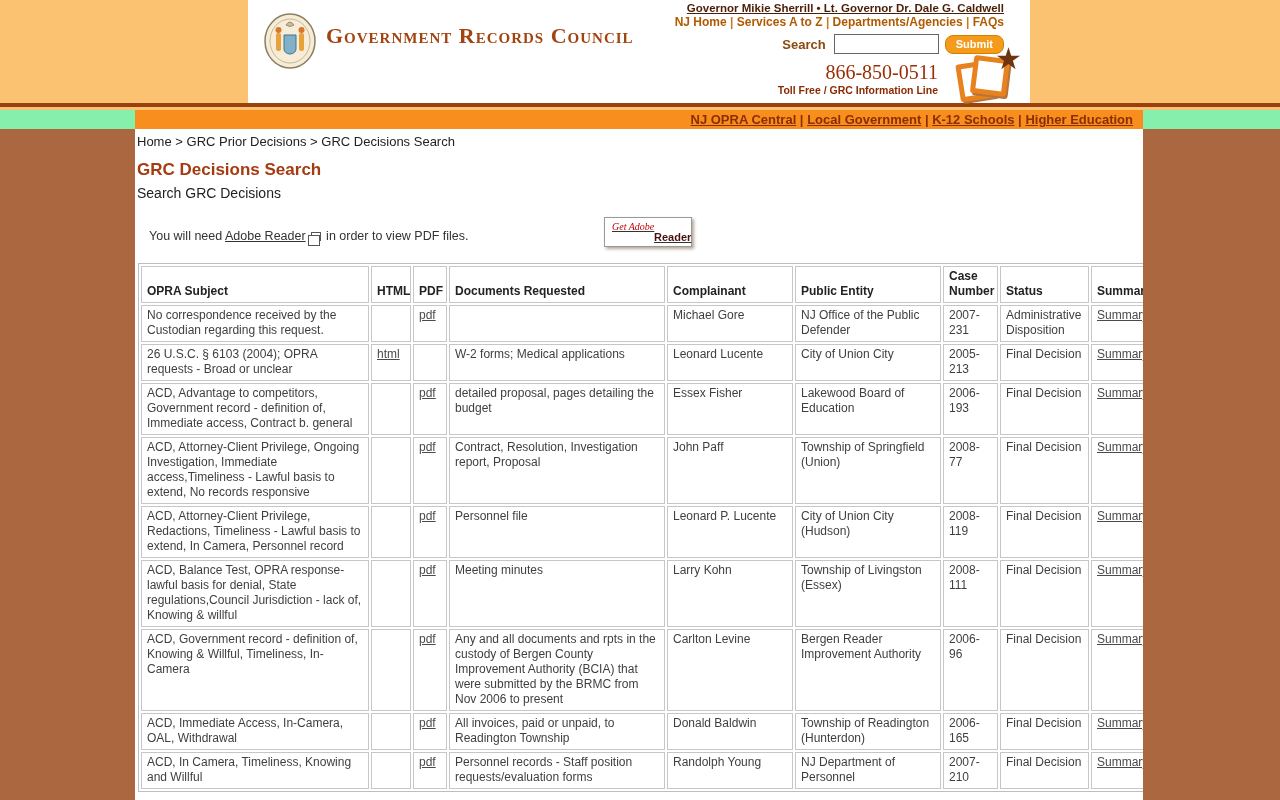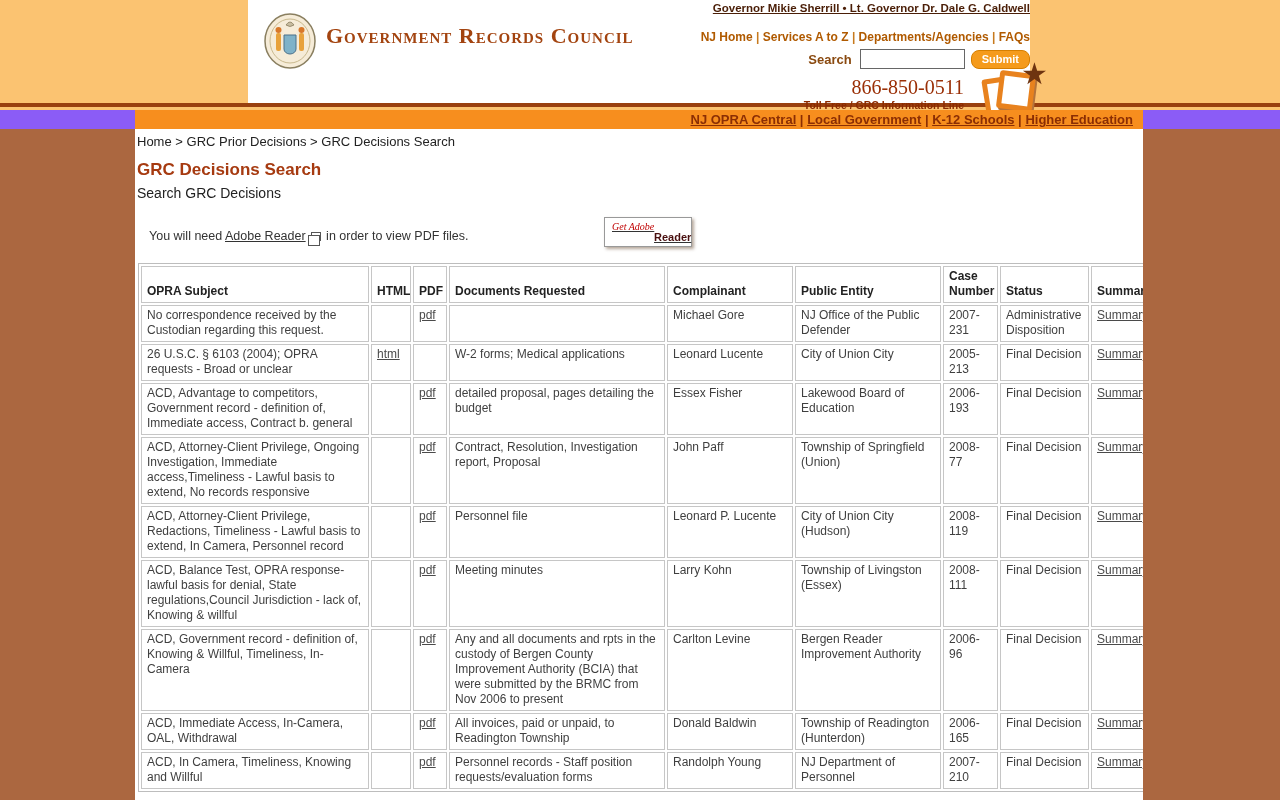--- a/index.html
+++ b/index.html
@@ -11,44 +11,44 @@
   .header-box { position:absolute; left:248px; top:0; width:782px; height:103px; background:#fff; }
 
   .brand { position:absolute; left:16px; top:13px; display:flex; align-items:flex-start; }
   .seal { width:52px; height:56px; }
   .brand-text { margin-left:10px; padding-top:9px; }
   .brand-line1 { font-family:"Liberation Serif", serif; font-variant:small-caps; font-weight:bold;
                  font-size:14px; letter-spacing:2px; color:#6E3A10; }
   .brand-line2 { font-family:"Liberation Serif", serif; font-variant:small-caps; font-weight:bold;
                  font-size:22px; letter-spacing:1px; color:#A34410; margin-top:1px; }
 
-  .header-right { position:absolute; top:2px; right:0; text-align:right; }
+  .header-right { position:absolute; top:2px; right:26px; text-align:right; }
   .gov-line { font-size:11.5px; font-weight:bold; color:#4A1E07; text-decoration:underline; cursor:pointer; }
-  .top-links { margin-top:16px; font-size:12px; font-weight:bold; color:#B05A00; }
+  .top-links { margin-top:1px; font-size:12px; font-weight:bold; color:#B05A00; }
   .top-links .sep { color:#C77A1E; }
   .top-link { color:#B05A00; cursor:pointer; }
   .search-row { margin-top:5px; display:flex; justify-content:flex-end; align-items:center; }
   .search-label { font-size:13px; font-weight:bold; color:#8A4A10; margin-right:8px; }
   .search-input { width:105px; height:20px; border:1px solid #666; font-size:12px; padding:1px 3px; }
   .submit-btn { margin-left:6px; background:#F59B1C; border:1px solid #D67F00; border-radius:8px;
                 color:#fff; font-weight:bold; font-size:11px; padding:2px 10px 3px; cursor:pointer; }
   .phone-wrap { margin-top:8px; padding-right:66px; position:relative; }
   .phone-number { font-family:"Liberation Serif", serif; font-size:20px; color:#9A2F06; line-height:20px; }
   .phone-caption { font-size:10.5px; font-weight:bold; color:#8B2A00; margin-top:2px; }
 
   .papers-icon { position:absolute; right:-16px; top:-8px; width:66px; height:52px; }
   .paper { position:absolute; width:36px; height:38px; background:#fff; border:5px solid #E8821E; border-radius:3px; }
   .paper.p1 { left:4px; top:8px; transform:rotate(-9deg); box-shadow:2px 2px 0 #B5743B; }
   .paper.p2 { left:18px; top:3px; transform:rotate(7deg); box-shadow:2px 2px 0 #B5743B; }
   .paper-star { position:absolute; right:-2px; top:-10px; font-size:30px; color:#6E3410; line-height:30px; }
 
   
   .divider { height:4px; background:#99400F; }
   .gap-strip { height:3px; background:#FBC371; }
-  .nav-band { height:19px; background:#8b5cf6; position:relative; }
+  .nav-band { height:19px; background:#86efac; position:relative; }
   .navbar { position:absolute; left:135px; top:0; width:1008px; height:19px; background:#F78E1E;
             display:flex; justify-content:flex-end; align-items:center; padding-right:10px;
             font-size:13px; font-weight:bold; }
   .nav-link { color:#8B2E04; text-decoration:underline; cursor:pointer; }
   .navbar .sep { color:#8B2E04; white-space:pre; }
 
   
   .main-band { height:671px; background:#AB6740; position:relative; }
   .content { position:absolute; left:135px; top:0; width:1008px; height:671px; background:#fff;
              padding:5px 0 0 2px; overflow:hidden; }

